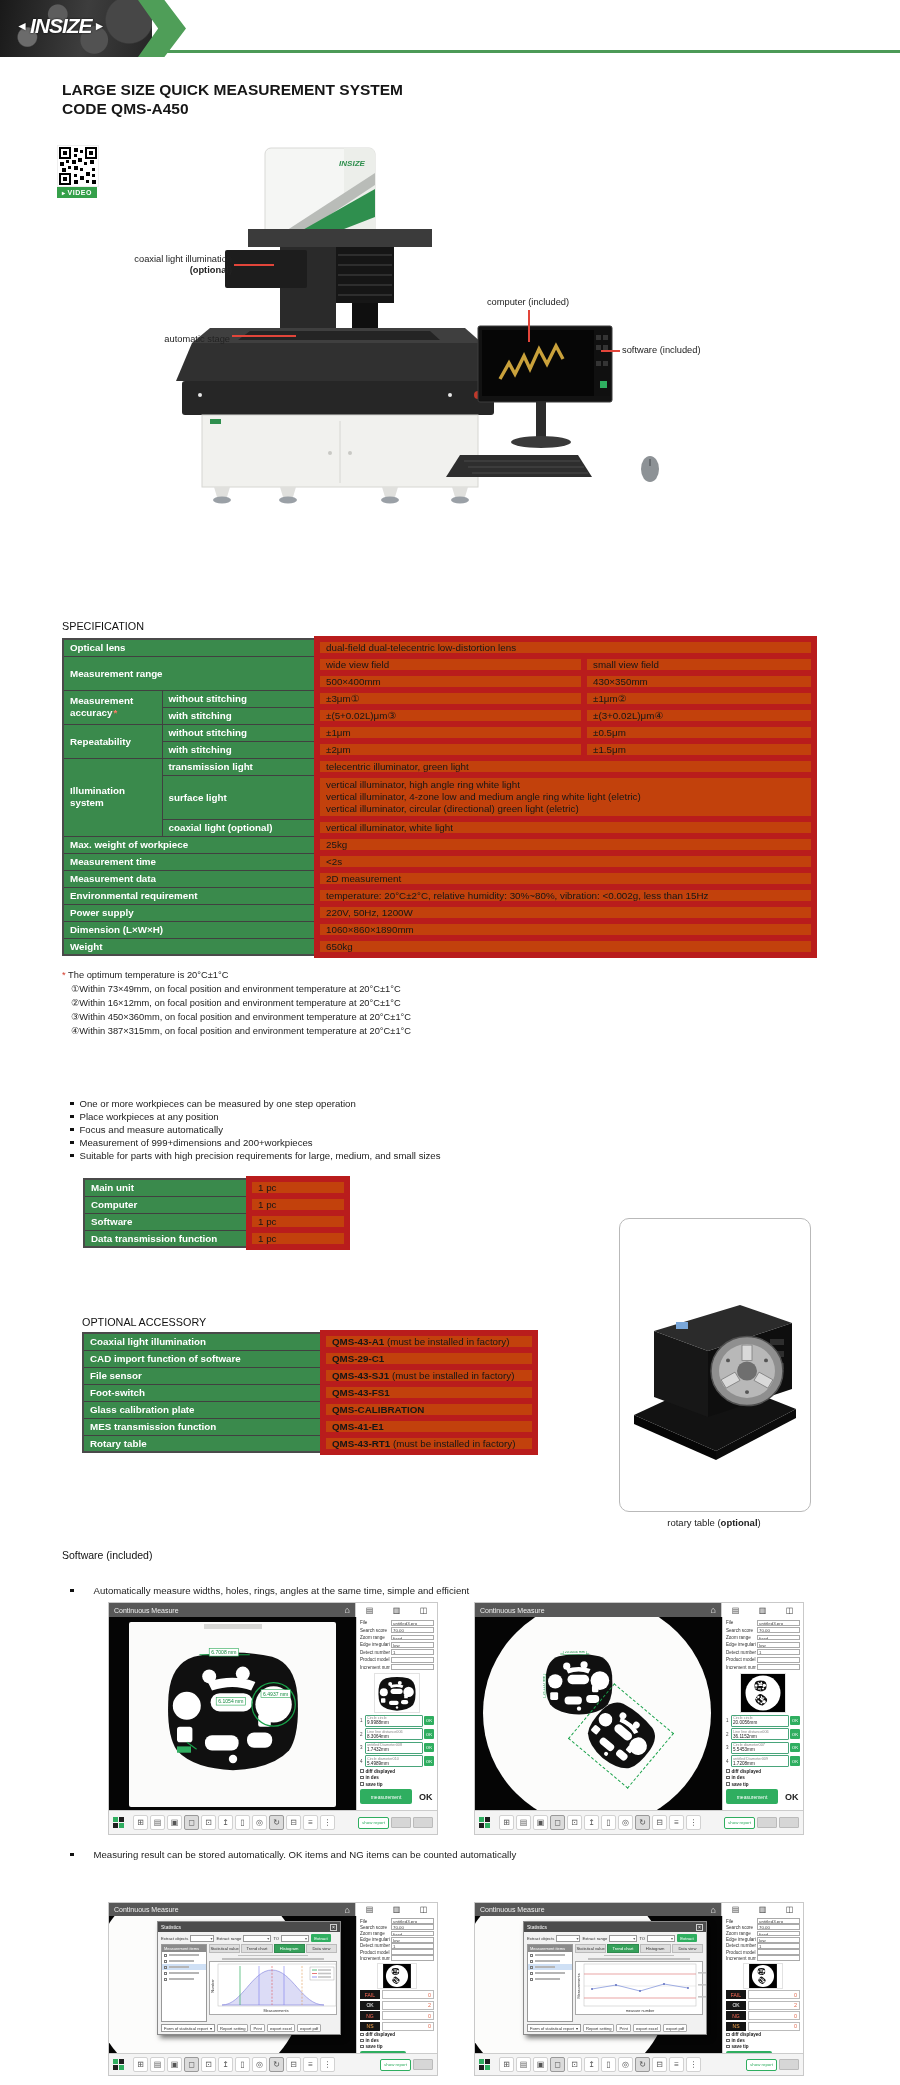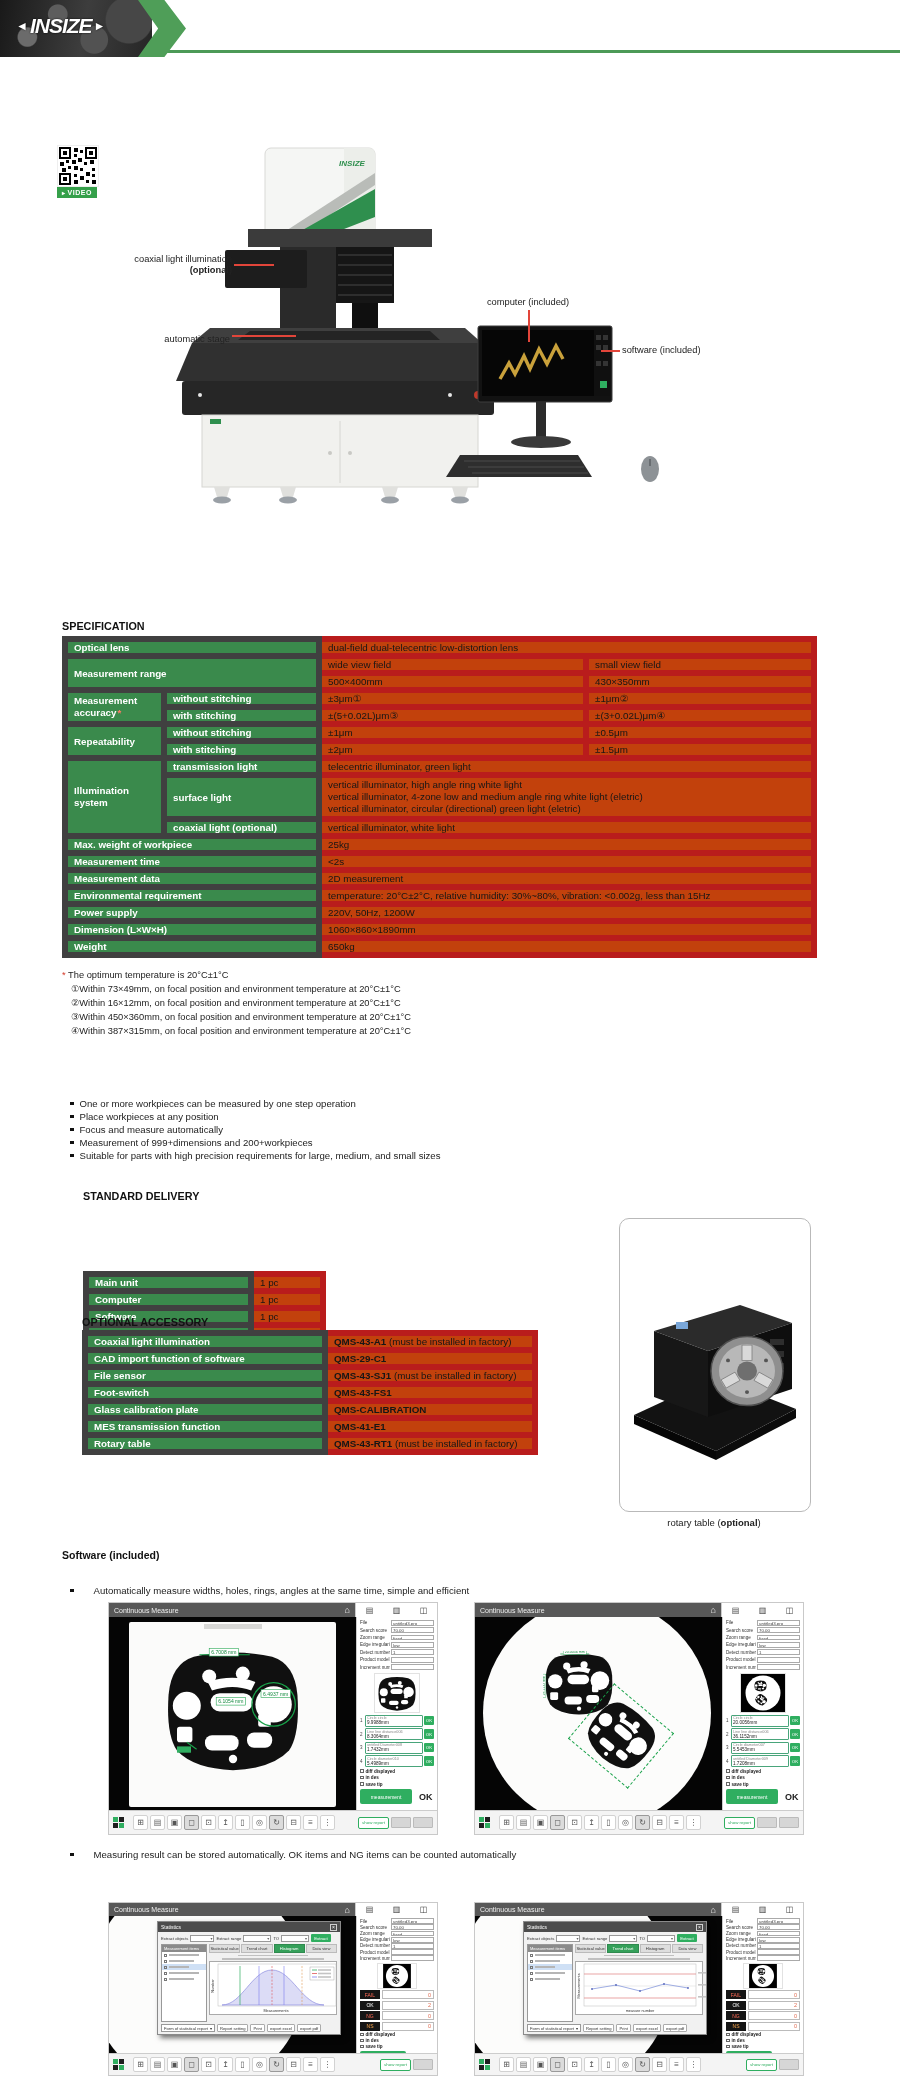--- a/index.html
+++ b/index.html
@@ -33,26 +33,26 @@
   .qr-band{width:40px;height:11px;background:#35a04a;color:#fff;display:flex;align-items:center;justify-content:center;
     gap:2px;font-size:7px;font-weight:bold;letter-spacing:.5px}
   .qr-band .play{font-size:6px}
 
   
   .ann{position:absolute;font-size:9.3px;color:#222;line-height:11px}
   .ann b{font-weight:bold}
   .ann-line{position:absolute;background:#e2453a}
 
   
-  .sec-h{position:absolute;font-size:10.8px;font-weight:bold;color:#111}
+  .sec-h{position:absolute;font-size:10.8px;font-weight:normal;color:#111}
 
   
   table.gtab{border-collapse:collapse;table-layout:fixed;position:absolute;border:2px solid #4a4a4a}
   table.gtab th{background:#3a8a4c;color:#fff;font-weight:bold;font-size:9.8px;text-align:left;
-    padding:0 4px 0 6px;border:6px solid #404040;white-space:nowrap;overflow:hidden}
+    padding:0 4px 0 6px;border:1px solid #404040;white-space:nowrap;overflow:hidden}
   table.gtab td{background:#c2410c;color:#161616;font-size:9.8px;padding:0 4px 0 6px;
     border:6px solid #b91c1c;white-space:nowrap;overflow:hidden}
   table.gtab tr{height:17px}
   table.gtab tr.tall{height:44px}
   table.gtab td.multi{white-space:normal;line-height:12px}
   .star{color:#ff7b66;font-weight:bold;margin-left:1px}
 
   
   .fn{position:absolute;font-size:9.3px;color:#1c1c1c;line-height:14px}
   .fn .itm{padding-left:9px}
@@ -169,20 +169,24 @@
   <div class="hdr-line"></div>
   <div class="hdr-photo">
     <div class="hdr-logo">
       <span class="wing">◄</span>
       <span class="word">INSIZE</span>
       <span class="wing">►</span>
     </div>
   </div>
   <div class="hdr-chev"></div>
 
+  <div class="title">
+    <div>LARGE SIZE QUICK MEASUREMENT SYSTEM</div>
+    <div>CODE QMS-A450</div>
+  </div>
 
   <div class="qr">
     <svg width="40" height="40" viewBox="0 0 40 40">
       <rect width="40" height="40" fill="#fff"></rect>
       <g fill="#000">
         <rect x="1" y="1" width="12" height="12"></rect>
           <rect x="27" y="1" width="12" height="12"></rect>
           <rect x="1" y="27" width="12" height="12"></rect>
         <rect x="3" y="3" width="8" height="8" fill="#fff"></rect>
           <rect x="29" y="3" width="8" height="8" fill="#fff"></rect>
@@ -436,21 +440,21 @@
         <span class="sq"></span>
         <span>Measurement of 999+dimensions and 200+workpieces</span>
       </div>
     <div class="feat-row">
         <span class="sq"></span>
         <span>Suitable for parts with high precision requirements for large, medium, and small sizes</span>
       </div>
   </div>
 
   <div class="sec-h" style="left:83px;top:1190px">STANDARD DELIVERY</div>
-  <table class="gtab" style="left:83px;top:1271px;width:243px">
+  <table class="gtab" style="left:83px;top:1176px;width:267px">
     <colgroup>
         <col style="width:165px">
         <col>
       </colgroup>
     <tbody>
         <tr>
           <th>Main unit</th>
           <td>1 pc</td>
         </tr>
     <tr>

